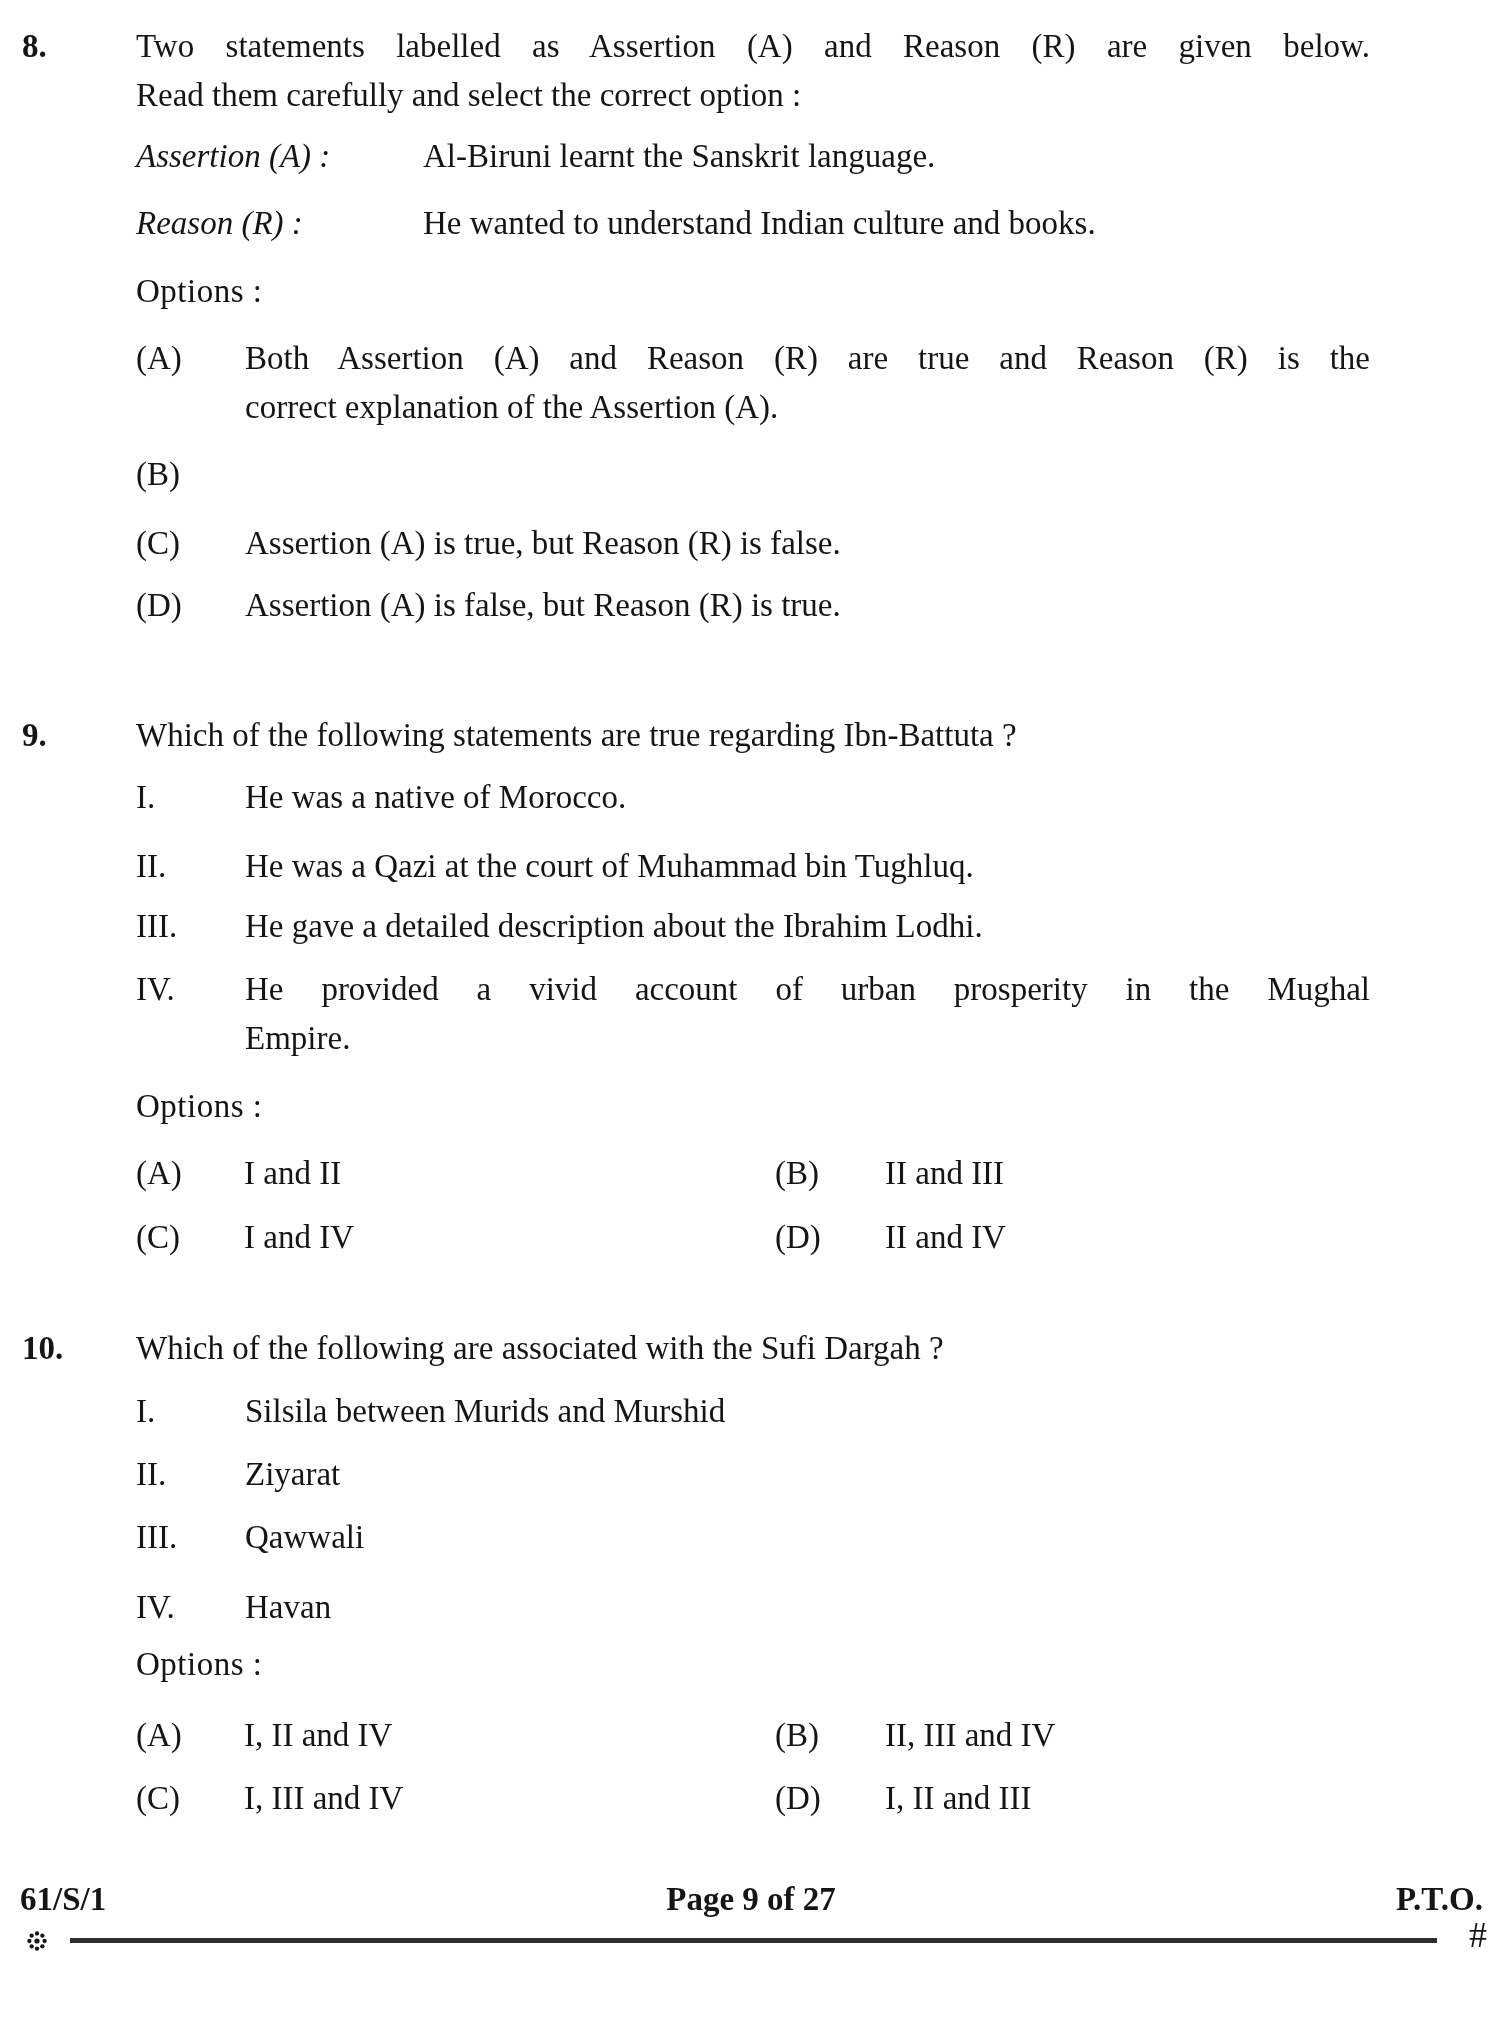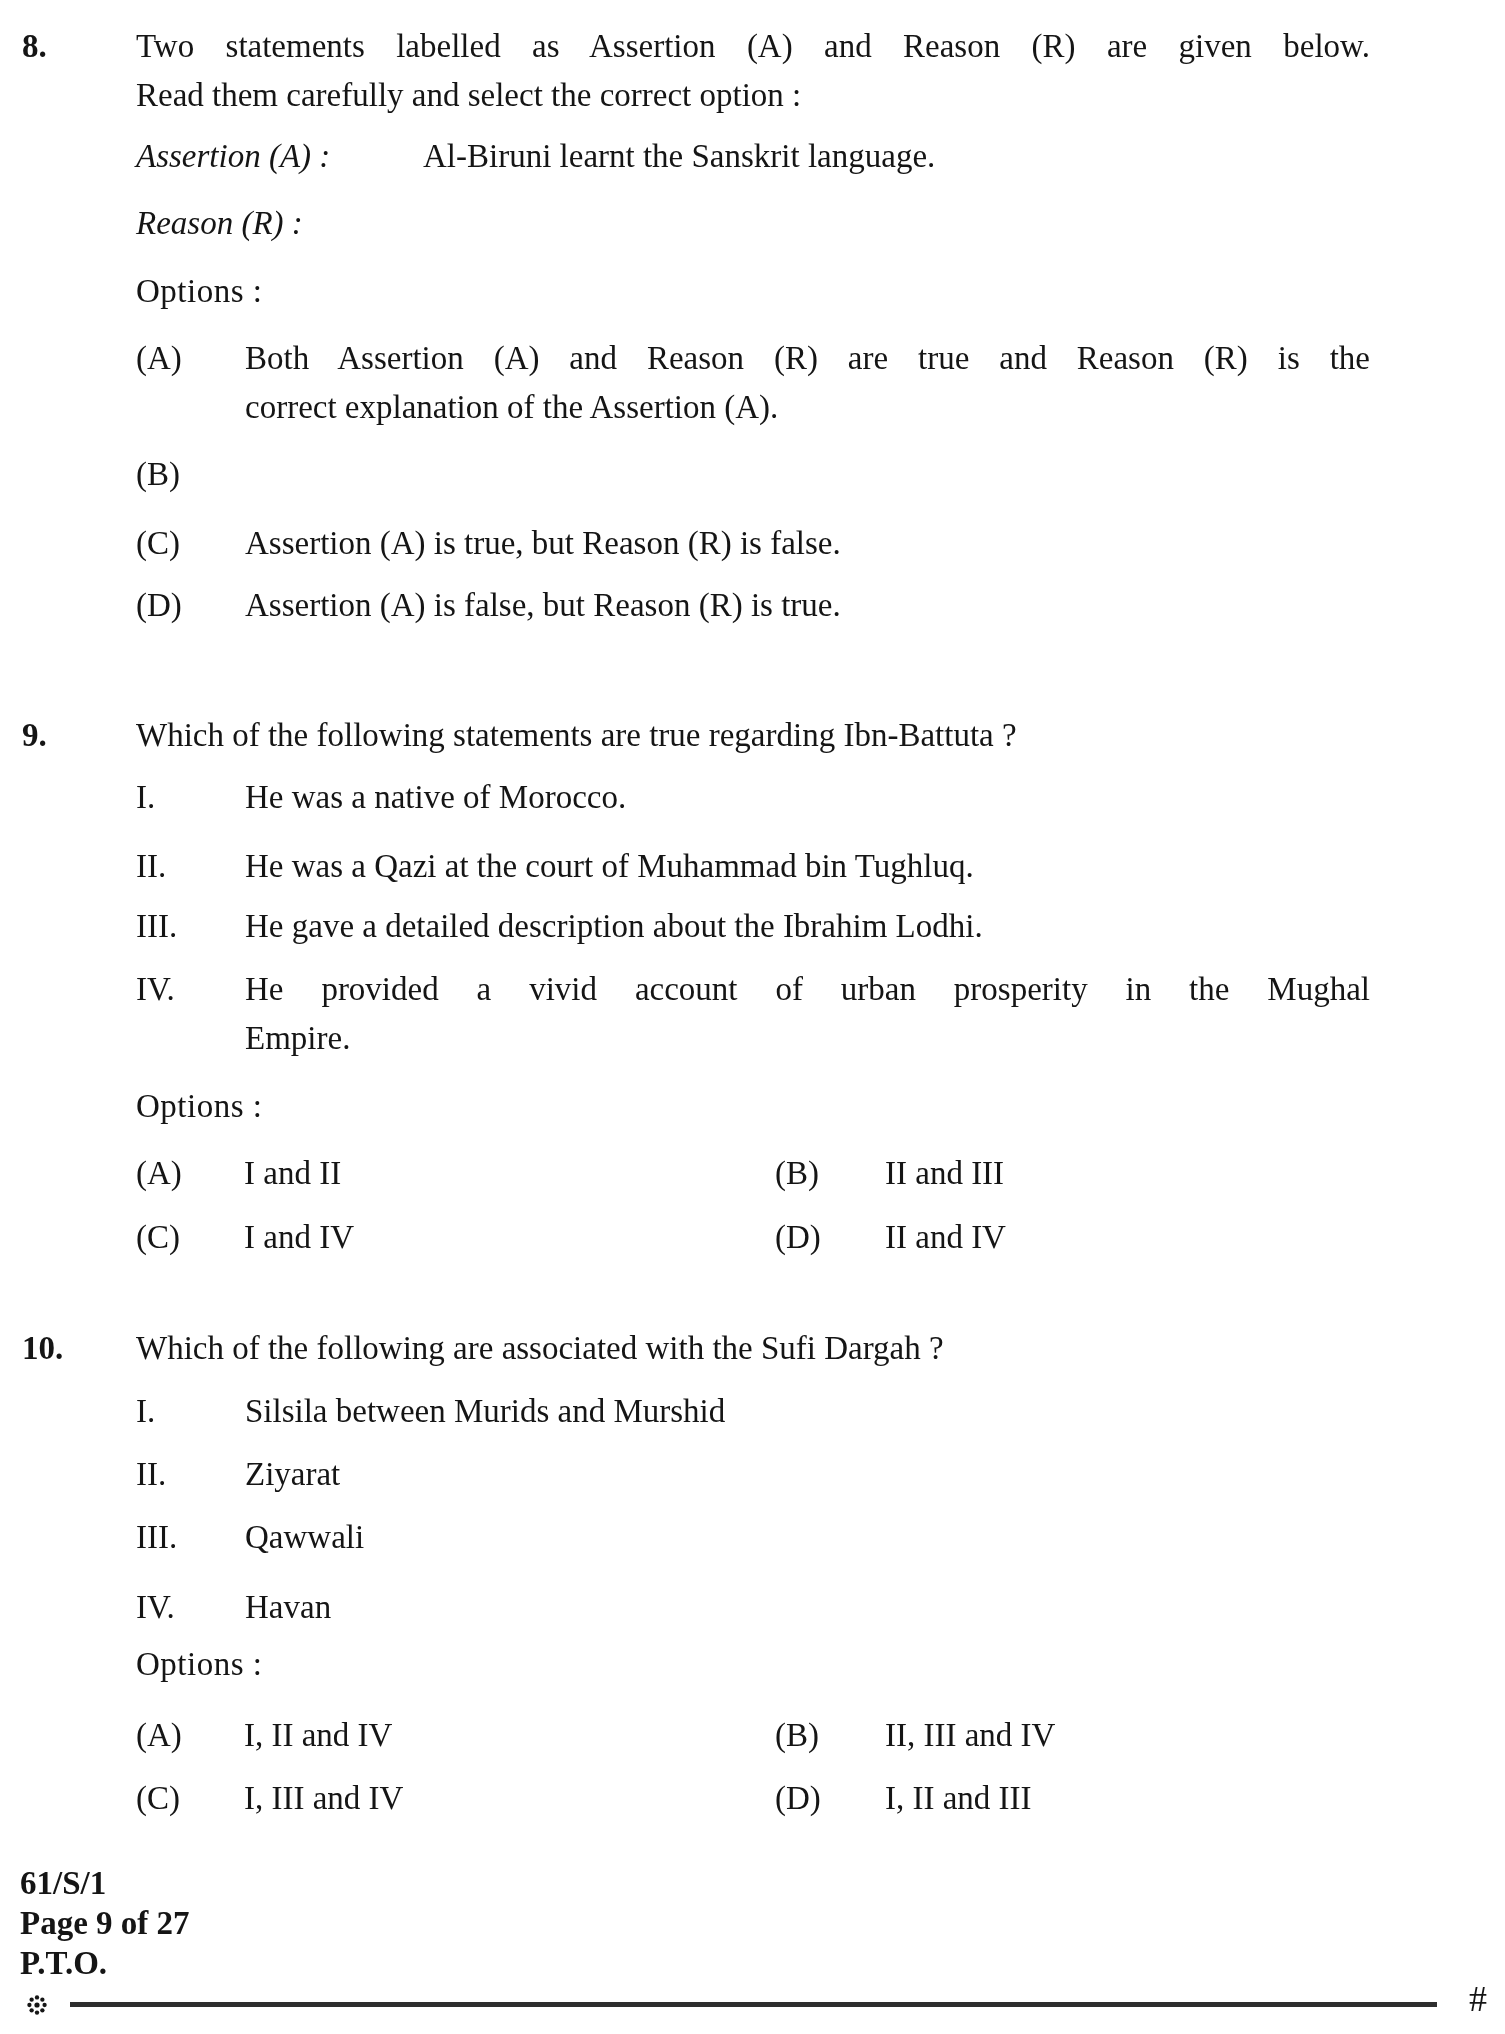--- a/index.html
+++ b/index.html
@@ -27,21 +27,21 @@
   .grid-row{display:flex;}
   .gcell-left{width:639px;display:flex;}
   .gcell-right{flex:1;display:flex;}
   .gletter-l{width:108px;flex:none;line-height:49px;}
   .gletter-r{width:110px;flex:none;line-height:49px;}
   .gtext{line-height:49px;}
   .em{font-weight:700;font-style:italic;}
   .mt8{margin-top:8px;}  .mt11{margin-top:11px;} .mt12{margin-top:12px;}
   .mt13{margin-top:13px;}.mt14{margin-top:14px;} .mt15{margin-top:15px;}
   .mt17{margin-top:18px;}.mt19{margin-top:19px;} .mt20{margin-top:20px;}
-  .mt21{margin-top:21px;}.mt22{margin-top:22px;} .mt40{margin-top:40px;flex-direction:column;}
+  .mt21{margin-top:21px;}.mt22{margin-top:22px;} .mt40{margin-top:56px;}
   .mt78{margin-top:62px;}.mt81{margin-top:81px;}
   .footer{
     display:flex;justify-content:space-between;align-items:baseline;
     padding:0 22px 0 20px;font-weight:700;line-height:40px;
   }
   .rule-row{position:relative;height:36px;margin-top:6px;}
   .rule{position:absolute;left:70px;right:68px;top:13px;height:5px;background:#2e2e2e;}
   .gear{position:absolute;left:24px;top:3px;}
   .hash{position:absolute;right:18px;top:-8px;font-size:36px;line-height:36px;}
 </style>
@@ -55,20 +55,21 @@
     <div class="qbody">
       <div class="line stretch">Two statements labelled as Assertion (A) and Reason (R) are given below.</div>
       <div class="line">Read them carefully and select the correct option :</div>
 
       <div class="ar-row mt12">
         <span class="ar-label">Assertion (A) :</span>
         <span class="ar-text">Al-Biruni learnt the Sanskrit language.</span>
       </div>
       <div class="ar-row mt17">
         <span class="ar-label">Reason (R) :</span>
+        <span class="ar-text">He wanted to understand Indian culture and books.</span>
       </div>
 
       <div class="opt-label mt19">Options :</div>
 
       <div class="opt mt17">
         <span class="opt-letter">(A)</span>
         <div class="opt-text">
           <div class="line stretch">Both Assertion (A) and Reason (R) are true and Reason (R) is the</div>
           <div class="line">correct explanation of the Assertion (A).</div>
         </div>

